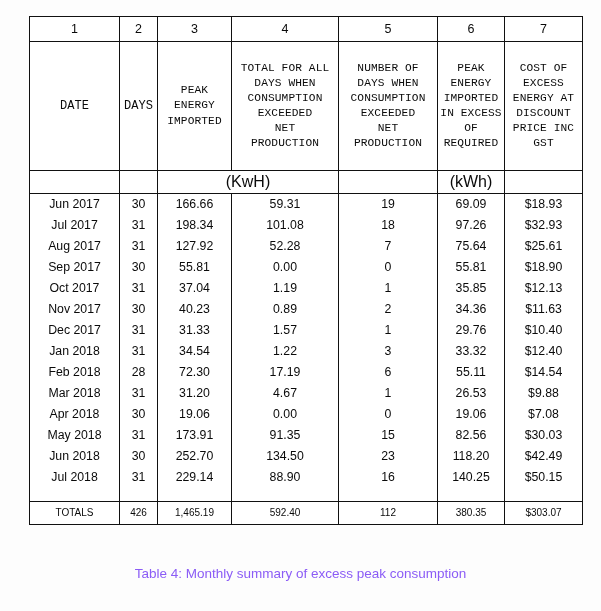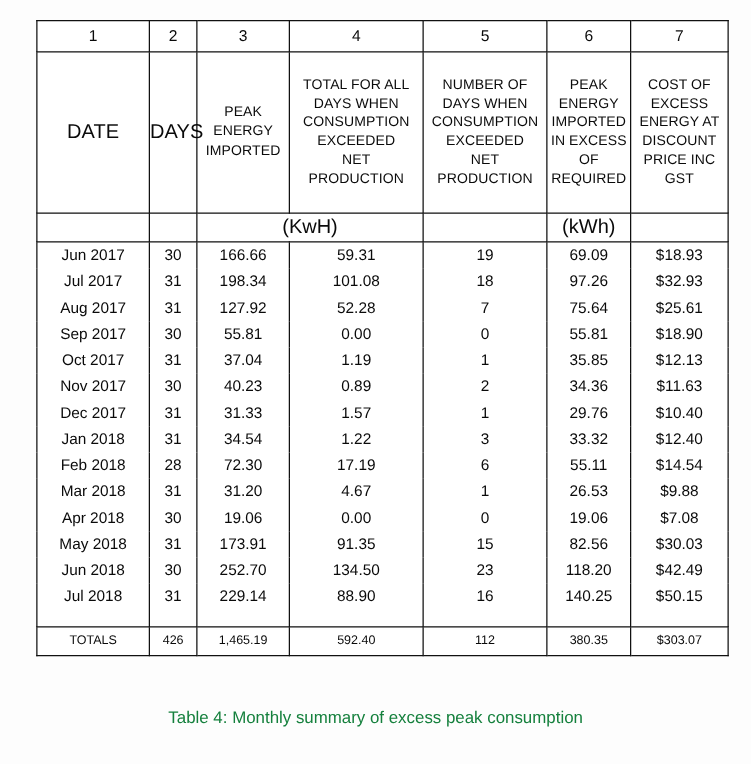--- a/index.html
+++ b/index.html
@@ -60,25 +60,26 @@
     font-size: 12.5px;
     font-weight: 400;
   }
 
   .head-row td {
     height: 128px;
     font-size: 11.2px;
     letter-spacing: 0.1px;
     vertical-align: top;
     padding-top: 5px;
+    font-family: Liberation Mono, monospace;
   }
   .head-row td.mid {
     vertical-align: middle;
     padding-top: 0;
-    font-size: 16px;
+    font-size: 12px;
   }
   .head-lines {
     display: block;
     white-space: pre-line;
   }
 
   .unit-row td {
     height: 22px;
     font-size: 16px;
   }
@@ -125,21 +126,21 @@
   }
 
   .caption {
     position: absolute;
     left: 0;
     top: 566px;
     width: 601px;
     text-align: center;
     font-size: 13.5px;
     font-family: "Liberation Sans", sans-serif;
-    color: #15803d;
+    color: #8b5cf6;
   }
 </style>
 </head>
 <body>
 
 <div id="page">
 
   <div class="table-wrap">
     <table class="excess-table">
       <colgroup>

